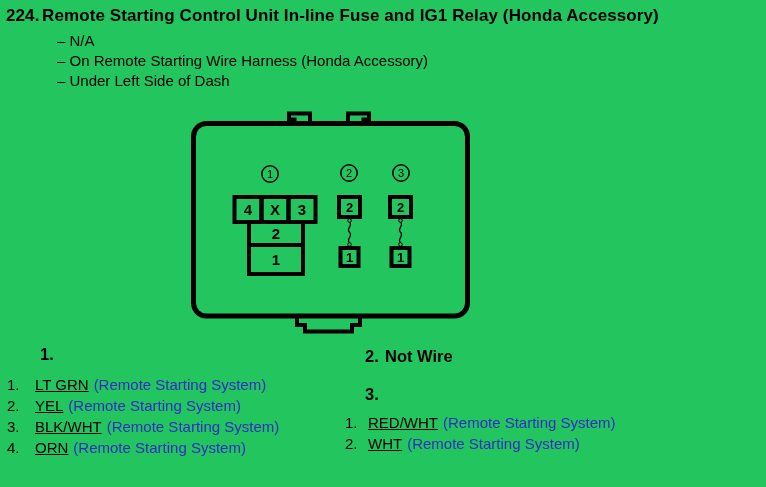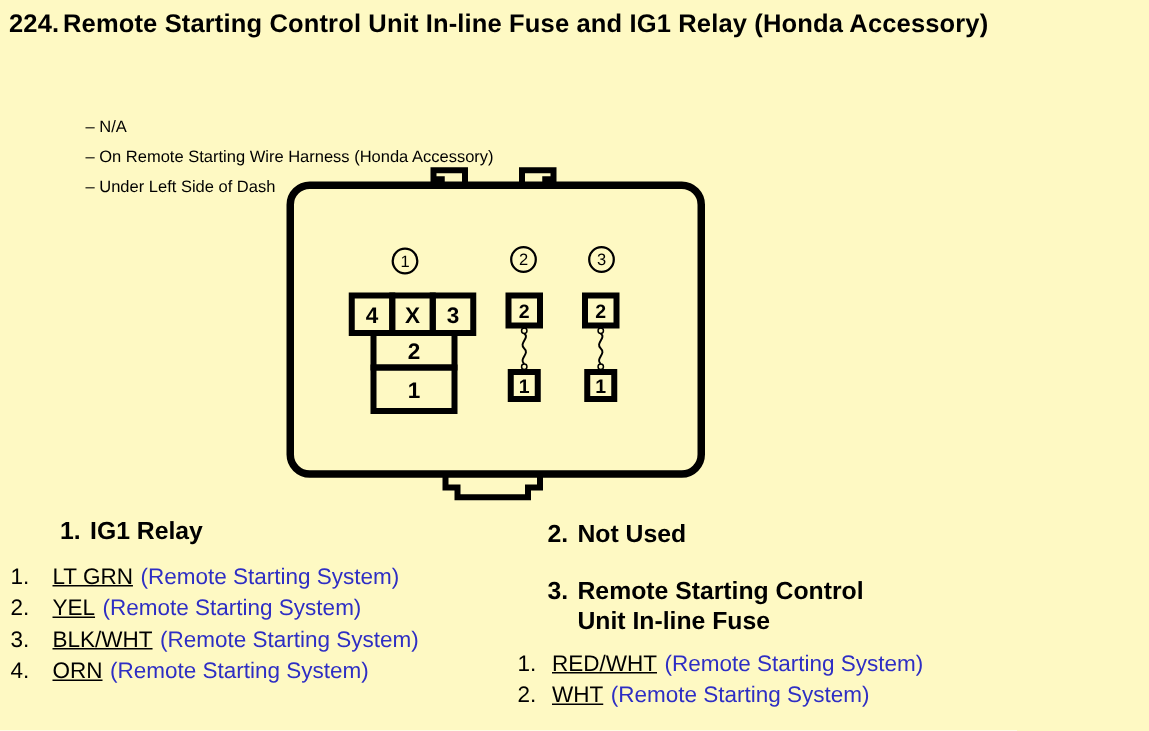--- a/index.html
+++ b/index.html
@@ -1,24 +1,24 @@
 <!DOCTYPE html>
 <html><head>
 <meta charset="utf-8">
 <style>
   html,body{margin:0;padding:0;background:#ffffff;}
   .page{
-    position:relative;width:766px;height:487px;background:#fef9c3;
+    position:relative;width:766px;height:487px;background:#22c55e;
     font-family:"Liberation Sans",sans-serif;color:#000;overflow:hidden;
   }
   
   .title{position:absolute;left:6px;top:6px;display:flex;font-weight:bold;font-size:17px;letter-spacing:0.1px;}
   .title .t-num{width:36px;flex:0 0 auto;}
   
-  .notes{position:absolute;left:57px;top:31px;font-size:11px;line-height:20px;margin-top:44px;}
+  .notes{position:absolute;left:57px;top:31px;font-size:15px;line-height:20px;}
   
   .diagram{position:absolute;left:185px;top:100px;}
   svg text{font-family:"Liberation Sans",sans-serif;fill:#000;}
   .callout-txt{font-size:11px;}
   .cell-big{font-size:15px;font-weight:bold;}
   .cell-small{font-size:13px;font-weight:bold;}
   
   .col{position:absolute;}
   .col-left{left:7px;top:344px;width:330px;}
   .col-right{left:345px;top:346px;width:415px;}
@@ -103,21 +103,20 @@
       <circle cx="215.5" cy="144.5" r="1.8" fill="none" stroke="#000" stroke-width="1"></circle>
       <path d="M215.5,122.3 c4,3 -4,6.5 0,10 c4,3.5 -4,7 0,10.3" fill="none" stroke="#000" stroke-width="1.3"></path>
       <text class="cell-small" x="215.5" y="107.5" text-anchor="middle" dy="0.36em">2</text>
       <text class="cell-small" x="215.5" y="157.5" text-anchor="middle" dy="0.36em">1</text>
     </g>
   </svg>
 
   <div class="col col-left">
     <div class="sec-head">
       <span class="hn">1.</span>
-      <span>IG1 Relay</span>
     </div>
     <div class="pins">
       <div class="pin">
         <span class="pnum">1.</span>
         <span class="wire">LT GRN</span>
         <a class="syslink" style="color: rgb(46, 46, 196);">(Remote Starting System)</a>
       </div>
       <div class="pin">
         <span class="pnum">2.</span>
         <span class="wire">YEL</span>
@@ -132,28 +131,24 @@
         <span class="pnum">4.</span>
         <span class="wire">ORN</span>
         <a class="syslink" style="color: rgb(46, 46, 196);">(Remote Starting System)</a>
       </div>
     </div>
   </div>
 
   <div class="col col-right">
     <div class="sec-head">
       <span class="hn">2.</span>
-      <span>Not Used</span>
+      <span>Not Wire</span>
     </div>
     <div class="sec-head head-gap">
       <span class="hn">3.</span>
-      <span>
-        <span style="display:block">Remote Starting Control</span>
-        <span style="display:block">Unit In-line Fuse</span>
-      </span>
     </div>
     <div class="pins">
       <div class="pin">
         <span class="pnum">1.</span>
         <span class="wire">RED/WHT</span>
         <a class="syslink" style="color: rgb(46, 46, 196);">(Remote Starting System)</a>
       </div>
       <div class="pin">
         <span class="pnum">2.</span>
         <span class="wire">WHT</span>

